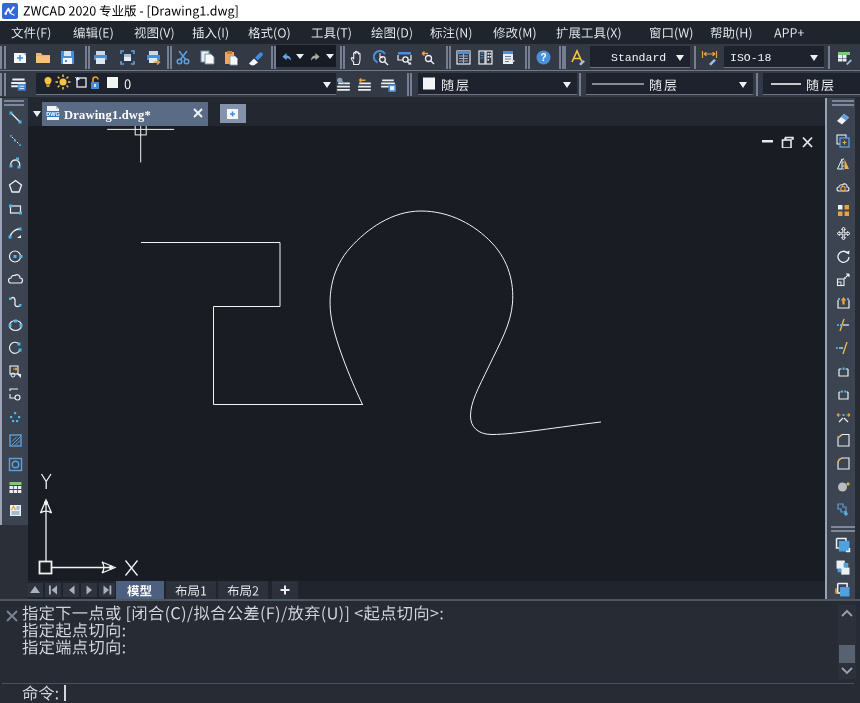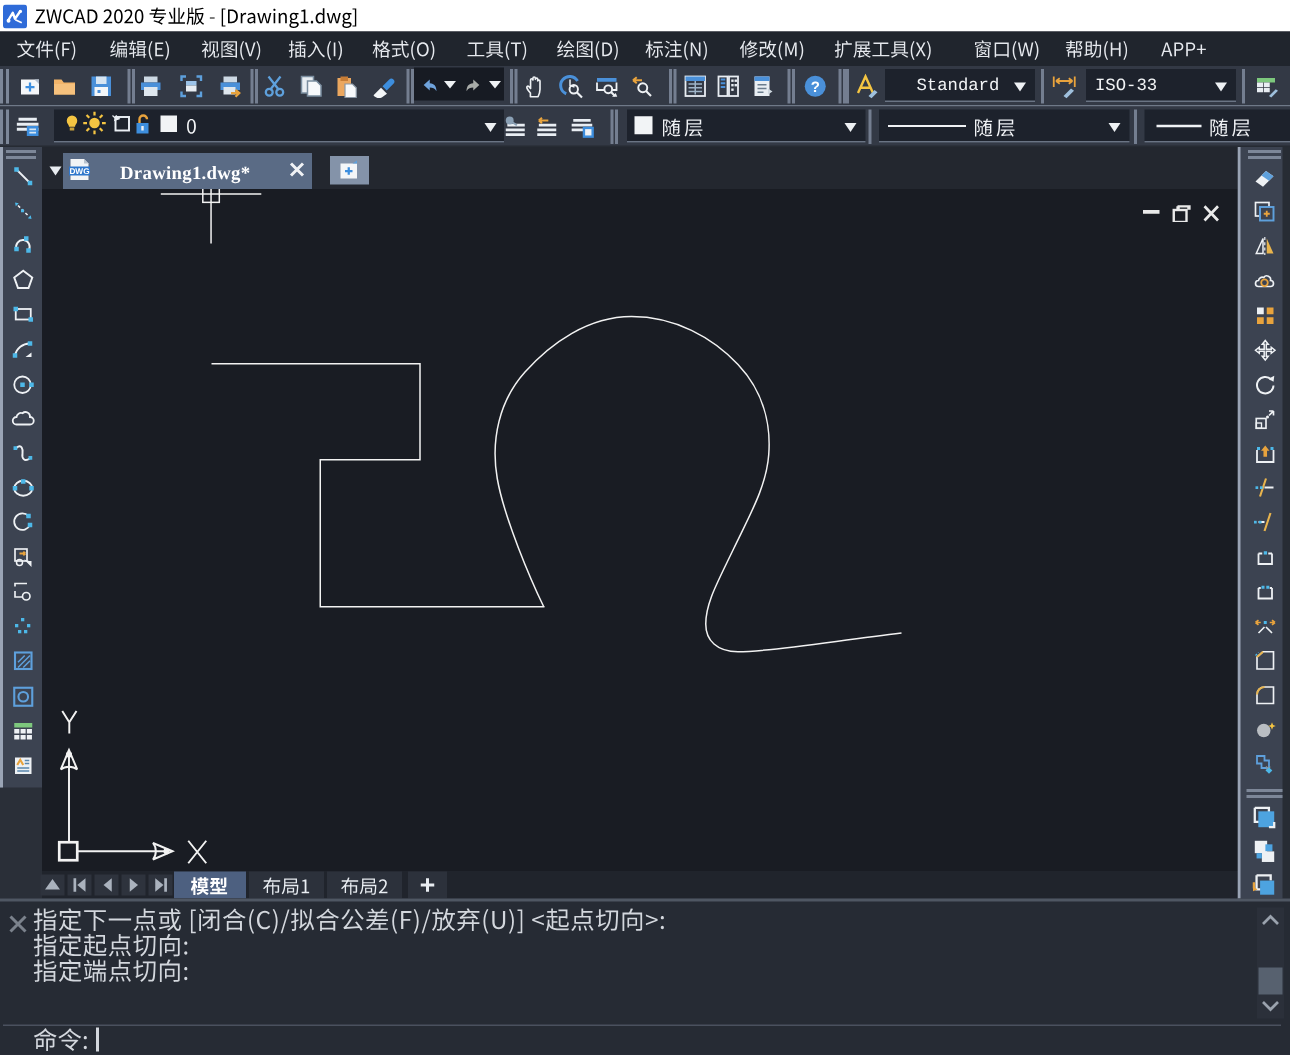--- a/index.html
+++ b/index.html
@@ -192,21 +192,21 @@
 <div style="position:absolute;left:590px;top:46px;width:100px;height:22px;background:#1d222c;border-bottom:1px solid #6a7484">
     <span style="position:absolute;left:21px;top:5px;font:11.5px 'Liberation Mono',monospace;color:#f2f4f6">Standard</span>
   </div>
 <div style="position:absolute;left:676px;top:55px;width:0;height:0;border:4.5px solid transparent;border-top:6px solid #eef1f4"></div>
 <div style="position:absolute;left:694px;top:46px;width:2px;height:23px;background:#747e90"></div>
 <svg style="position:absolute;left:701px;top:49px" width="17" height="17" viewBox="0 0 17 17">
     <path d="M1.5 2 v7 M15.5 2 v7 M3 5 h11 M3 5 l2.5-1.8 M3 5 l2.5 1.8 M14 5 l-2.5-1.8 M14 5 l-2.5 1.8" stroke="#e8a33d" stroke-width="1.2" fill="none"></path>
     <path d="M8 15 l5-5 2 1.5 -5 5 z" fill="#9fc0dd"></path>
   </svg>
 <div style="position:absolute;left:724px;top:46px;width:100px;height:22px;background:#1d222c;border-bottom:1px solid #6a7484">
-    <span style="position:absolute;left:6px;top:5px;font:11.5px 'Liberation Mono',monospace;color:#f2f4f6">ISO-33</span>
+    <span style="position:absolute;left:6px;top:5px;font:11.5px 'Liberation Mono',monospace;color:#f2f4f6">ISO-18</span>
   </div>
 <div style="position:absolute;left:810px;top:55px;width:0;height:0;border:4.5px solid transparent;border-top:6px solid #eef1f4"></div>
 <div style="position:absolute;left:828px;top:46px;width:2px;height:23px;background:#747e90"></div>
 <svg style="position:absolute;left:836px;top:49px" width="17" height="17" viewBox="0 0 17 17">
     <rect x="2" y="3" width="12" height="3" fill="#7dc87d"></rect>
     <rect x="2" y="6" width="4" height="3" fill="#e9eef3"></rect>
     <rect x="6.5" y="6" width="4" height="3" fill="#e9eef3"></rect>
     <rect x="2" y="9.5" width="4" height="3" fill="#e9eef3"></rect>
     <rect x="6.5" y="9.5" width="4" height="3" fill="#e9eef3"></rect>
     <path d="M10 15 l4.5-4.5 1.5 1 -4.5 4.5 z" fill="#9fc0dd"></path>
@@ -504,21 +504,21 @@
   </svg>
 <div style="position:absolute;left:28px;top:98px;width:797px;height:28px;background:#23272f"></div>
 <div style="position:absolute;left:33px;top:111px;width:0;height:0;border:4px solid transparent;border-top:6px solid #e9edf2"></div>
 <div style="position:absolute;left:42px;top:102px;width:166px;height:24px;background:#5a6b85"></div>
 <svg style="position:absolute;left:46px;top:105px" width="15" height="16">
 <path d="M1 1 h9 l3 3 v11 H1 z" fill="#f2f4f6"></path>
     <path d="M10 1 l3 3 h-3 z" fill="#b9c4cf"></path>
 <rect x="0" y="6" width="14" height="6" fill="#2f77cc"></rect>
 <text x="7" y="11" font-size="5.5" fill="#fff" text-anchor="middle" font-family="Liberation Sans" font-weight="bold">DWG</text>
   </svg>
-<span style="position:absolute;left:80px;top:108px;font:bold 12.5px 'Liberation Serif',serif;color:#ffffff;letter-spacing:0.2px">Drawing1.dwg*</span>
+<span style="position:absolute;left:64px;top:108px;font:bold 12.5px 'Liberation Serif',serif;color:#ffffff;letter-spacing:0.2px">Drawing1.dwg*</span>
 <svg style="position:absolute;left:192px;top:107px" width="12" height="12">
     <path d="M2 2 L10 10 M10 2 L2 10" stroke="#f0f2f5" stroke-width="2"></path>
   </svg>
 <div style="position:absolute;left:220px;top:104px;width:26px;height:19px;background:#8493a9"></div>
 <svg style="position:absolute;left:226px;top:106px" width="15" height="15">
     <rect x="1" y="3" width="11" height="10" fill="#f4f6f8"></rect>
     <path d="M9 3 l3 -2 0 2z" fill="#5ea0dc"></path>
     <path d="M6.5 5.5 v5 M4 8 h5" stroke="#3d8ede" stroke-width="1.5"></path>
   </svg>
 <div class="canvas">

